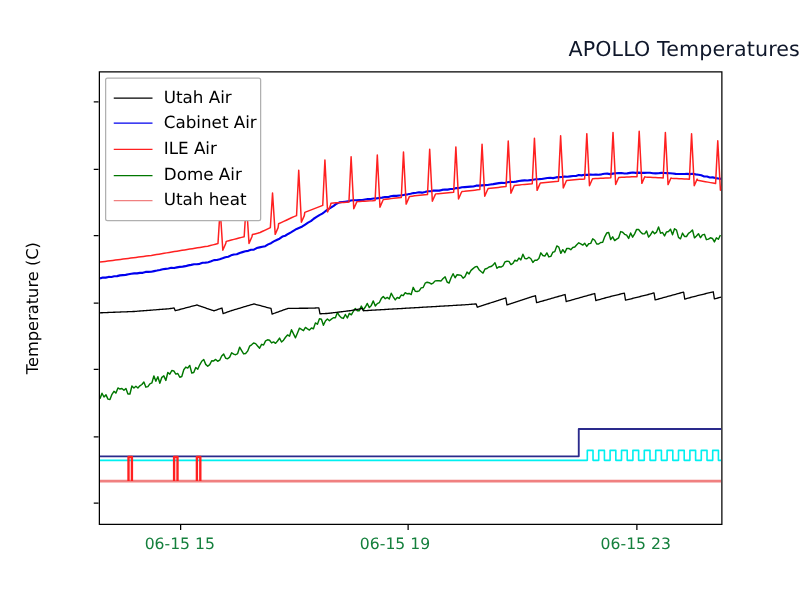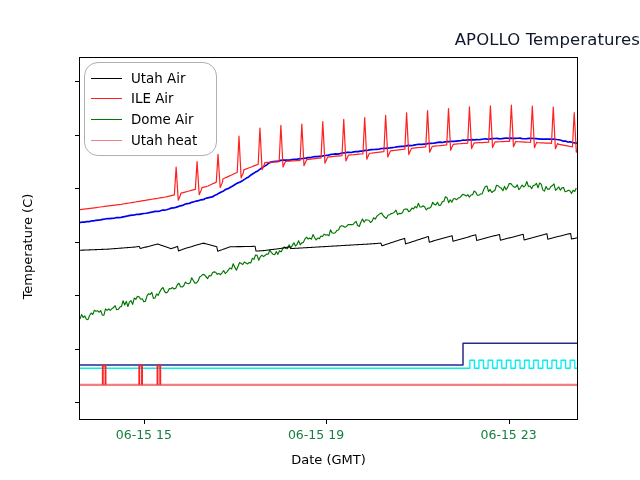--- a/index.html
+++ b/index.html
@@ -80,22 +80,22 @@
     text-align: center;
     font-size: 13px;
     color: #000000;
   }
   #legend {
     position: absolute;
     left: 84px;
     top: 62px;
     background: #ffffff;
     border: 0.9px solid #b0b0b0;
-    border-radius: 14px;
-    padding: 5px 19px 5px 6px;
+    border-radius: 2px;
+    padding: 5px 3px 5px 6px;
     box-sizing: border-box;
   }
   .legend-row {
     display: flex;
     align-items: center;
     height: 20.6px;
   }
   .legend-swatch {
     width: 31px;
     height: 0;
@@ -111,21 +111,20 @@
   }
 </style>
 </head>
 <body>
 
 <div id="figure">
 
   <div id="plot-title">APOLLO Temperatures</div>
 
   <div id="ylabel">Temperature (C)</div>
-  <div id="xlabel">Date (GMT)</div>
 
   <div id="ytick-labels"></div>
   <div id="ytick-marks">
       <div class="ytick-mark" style="top: 401.911px;"></div>
       <div class="ytick-mark" style="top: 348.509px;"></div>
       <div class="ytick-mark" style="top: 295.107px;"></div>
       <div class="ytick-mark" style="top: 241.704px;"></div>
       <div class="ytick-mark" style="top: 188.302px;"></div>
       <div class="ytick-mark" style="top: 134.899px;"></div>
       <div class="ytick-mark" style="top: 81.497px;"></div>
@@ -155,20 +154,24 @@
         <polyline points="77.51,326.82 77.51,307.60 80.25,307.60 80.25,326.82" fill="none" stroke="#ff2020" stroke-width="1.9" stroke-linejoin="round"></polyline>
       </svg>
   </div>
 
   <div id="legend">
       <div class="legend-row">
         <span class="legend-swatch" style="border-top-color: rgb(0, 0, 0);"></span>
         <span class="legend-text">Utah Air</span>
       </div>
       <div class="legend-row">
+        <span class="legend-swatch" style="border-top-color: rgb(0, 0, 238);"></span>
+        <span class="legend-text">Cabinet Air</span>
+      </div>
+      <div class="legend-row">
         <span class="legend-swatch" style="border-top-color: rgb(255, 32, 32);"></span>
         <span class="legend-text">ILE Air</span>
       </div>
       <div class="legend-row">
         <span class="legend-swatch" style="border-top-color: rgb(0, 119, 0);"></span>
         <span class="legend-text">Dome Air</span>
       </div>
       <div class="legend-row">
         <span class="legend-swatch" style="border-top-color: rgb(240, 128, 128);"></span>
         <span class="legend-text">Utah heat</span>

